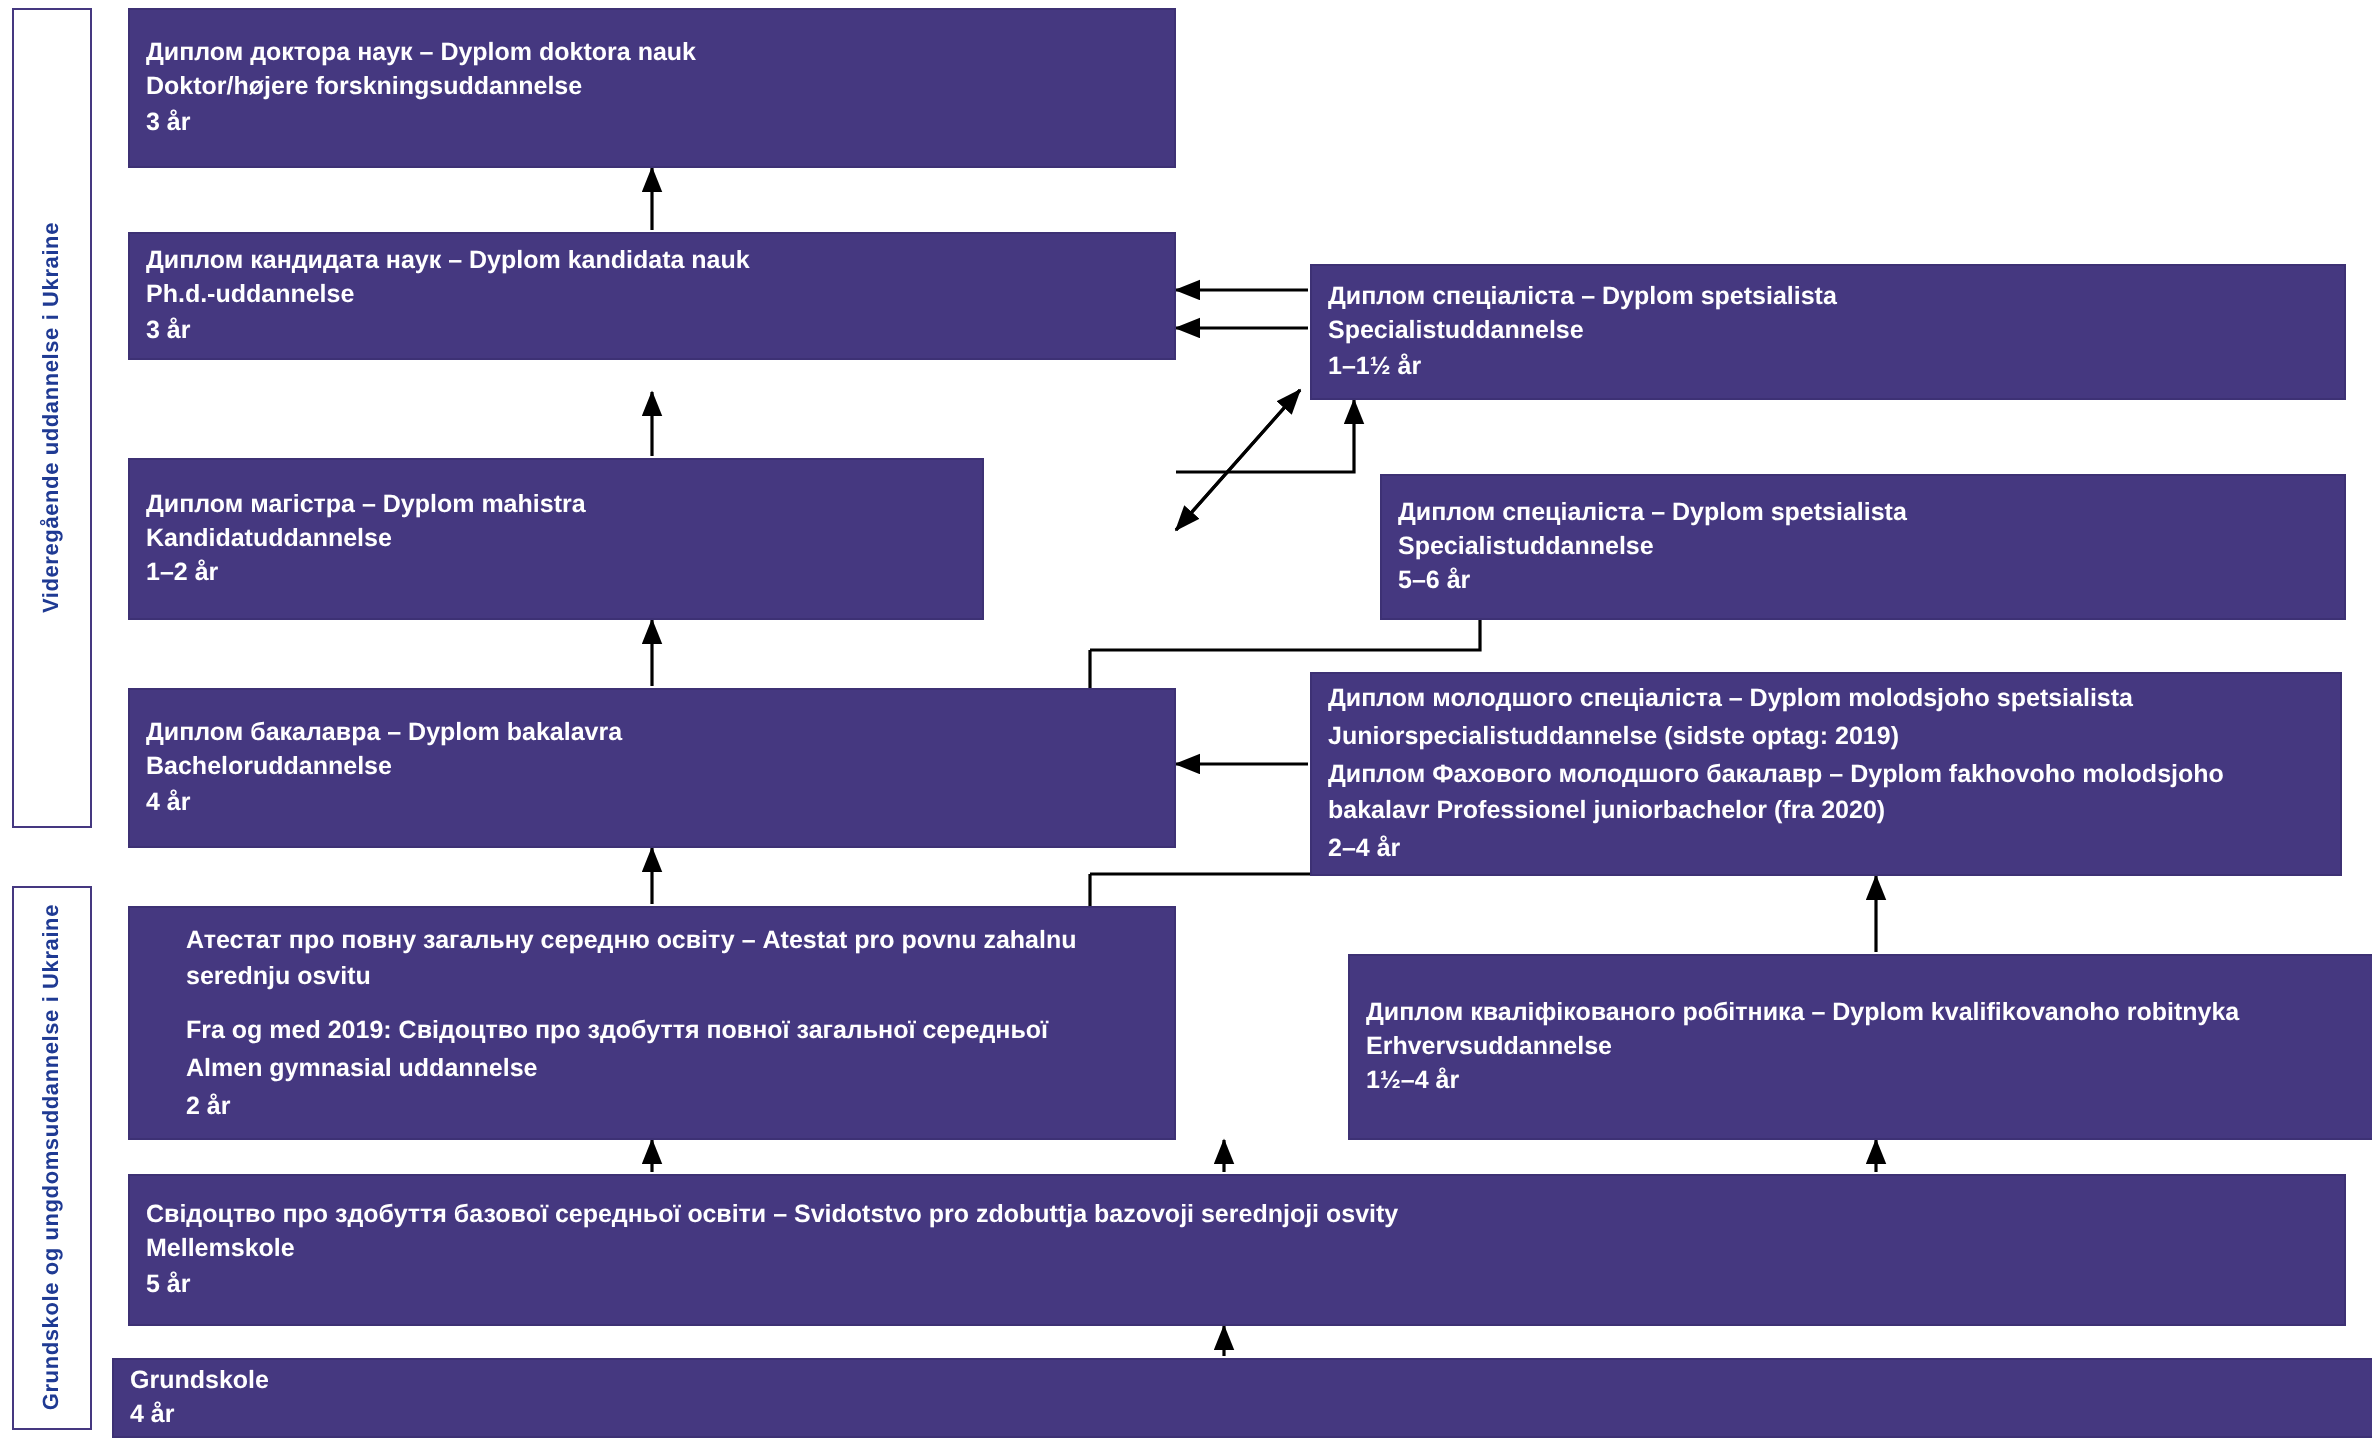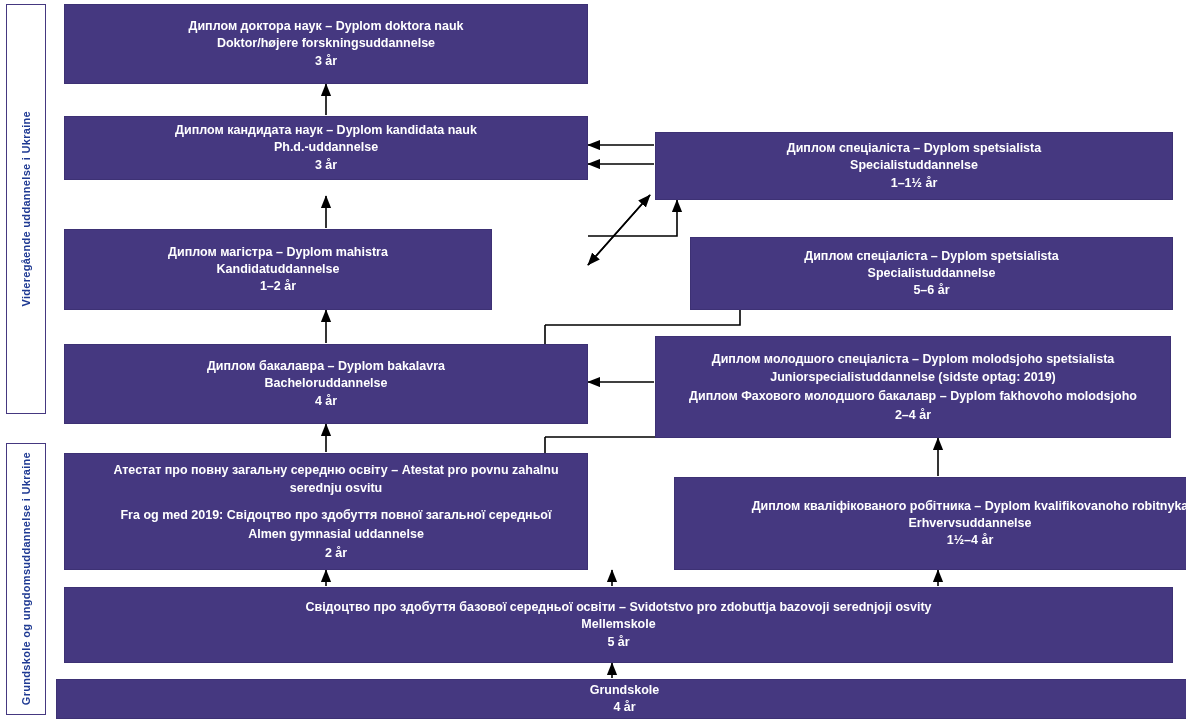--- a/index.html
+++ b/index.html
@@ -15,21 +15,21 @@
   }
   #canvas { position: absolute; left: 0; top: 0; width: 1186px; height: 719px; }
 
   .box {
     position: absolute;
     background: #453880;
     color: #ffffff;
     font-weight: bold;
     font-size: 12.5px;
     line-height: 1.38;
-    text-align: center;
+    text-align: left;
     display: flex;
     flex-direction: column;
     align-items: center;
     justify-content: center;
     padding: 4px 8px;
     border: 1px solid #3d3174;
   }
   .box .ln { display: block; width: 100%; }
 
   .sidelabel {
@@ -135,20 +135,21 @@
   <div class="box" style="left:690px; top:237px; width:483px; height:73px;">
     <span class="ln">Диплом спеціаліста – Dyplom spetsialista</span>
     <span class="ln">Specialistuddannelse</span>
     <span class="ln">5–6 år</span>
   </div>
 
   <div class="box" style="left:655px; top:336px; width:516px; height:102px; line-height:1.5;">
     <span class="ln">Диплом молодшого спеціаліста – Dyplom molodsjoho spetsialista</span>
     <span class="ln">Juniorspecialistuddannelse (sidste optag: 2019)</span>
     <span class="ln">Диплом Фахового молодшого бакалавр – Dyplom fakhovoho molodsjoho</span>
+    <span class="ln">bakalavr Professionel juniorbachelor (fra 2020)</span>
     <span class="ln">2–4 år</span>
   </div>
 
   <div class="box" style="left:64px; top:453px; width:524px; height:117px; line-height:1.5;padding-left:28px;">
     <span class="ln">Атестат про повну загальну середню освіту – Atestat pro povnu zahalnu</span>
     <span class="ln">serednju osvitu</span>
     <span class="ln" style="height:8px;"></span>
     <span class="ln">Fra og med 2019: Свідоцтво про здобуття повної загальної середньої</span>
     <span class="ln">Almen gymnasial uddannelse</span>
     <span class="ln">2 år</span>

